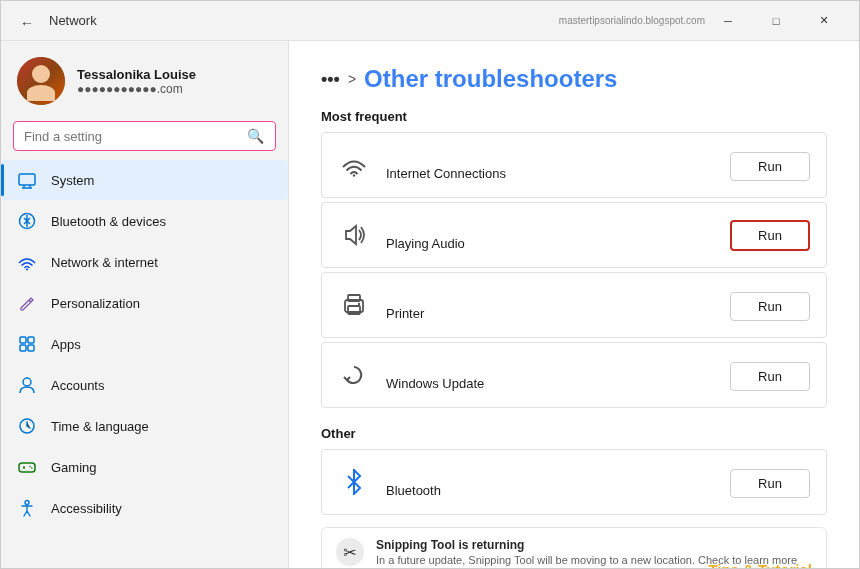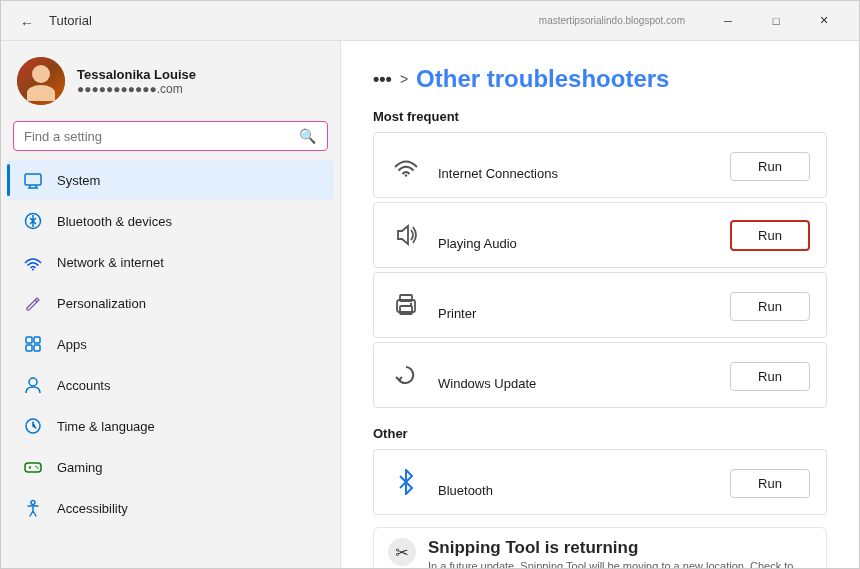--- a/index.html
+++ b/index.html
@@ -60,21 +60,21 @@
       color: #333;
       border-radius: 4px;
     }
     .content {
       display: flex;
       flex: 1;
       overflow: hidden;
     }
     
     .sidebar {
-      width: 340px;
+      width: 288px;
       flex-shrink: 0;
       background: #f3f3f3;
       display: flex;
       flex-direction: column;
       overflow-y: auto;
       border-right: 1px solid #e0e0e0;
     }
     .user-profile {
       display: flex;
       align-items: center;
@@ -140,21 +140,21 @@
     }
     .search-icon-svg { color: #666; font-size: 14px; }
     .nav-items { flex: 1; }
     .nav-item {
       display: flex;
       align-items: center;
       padding: 10px 16px;
       cursor: pointer;
       gap: 14px;
       border-radius: 4px;
-      margin: 1px 6px;
+      margin: 1px 0;
       position: relative;
     }
     .nav-item.active {
       background: #e3effc;
     }
     .nav-item.active::before {
       content: '';
       position: absolute;
       left: 0; top: 4px; bottom: 4px;
       width: 3px;
@@ -236,22 +236,22 @@
   </style>
 </head>
 <body>
 
 <div class="window">
 
   <div class="titlebar">
     <div class="titlebar-back">
       <span>←</span>
     </div>
-    <span class="titlebar-title">Tutorial</span>
-    <div style="font-size:10px;color:#888;margin-right:20px;">mastertipsorialindo.blogspot.com</div>
+    <span class="titlebar-title">Network</span>
+    <div style="font-size:10px;color:#888;margin-right:0;">mastertipsorialindo.blogspot.com</div>
     <div class="titlebar-controls">
       <div class="titlebar-btn">
         <span>─</span>
       </div>
       <div class="titlebar-btn">
         <span>□</span>
       </div>
       <div class="titlebar-btn close">
         <span>✕</span>
       </div>
@@ -451,20 +451,20 @@
             </svg>
           </div>
           <span class="item-name">Bluetooth</span>
           <button class="run-btn">Run</button>
         </div>
       </div>
 
       <div style="position:relative; margin-top:8px; background:rgba(255,255,255,0.92); border:1px solid #e0e0e0; border-radius:6px; padding:10px 14px; display:flex; align-items:flex-start; gap:12px; opacity:0.85;">
         <div style="width:28px;height:28px;background:#e8e8e8;border-radius:50%;display:flex;align-items:center;justify-content:center;font-size:16px;flex-shrink:0;">✂</div>
         <div>
-          <div style="font-weight:600;font-size:17px;margin-bottom:2px;">Snipping Tool is returning</div>
+          <div style="font-weight:600;font-size:12px;margin-bottom:2px;">Snipping Tool is returning</div>
           <div style="font-size:11px;color:#444;">In a future update, Snipping Tool will be moving to a new location. Check to learn more about it.</div>
         </div>
         <div style="position:absolute;bottom:10px;right:14px;font-size:15px;font-weight:700;color:#e8a000;">Tips &amp; Tutorial</div>
       </div>
     </div>
   </div>
 </div>
 
 </body></html>

